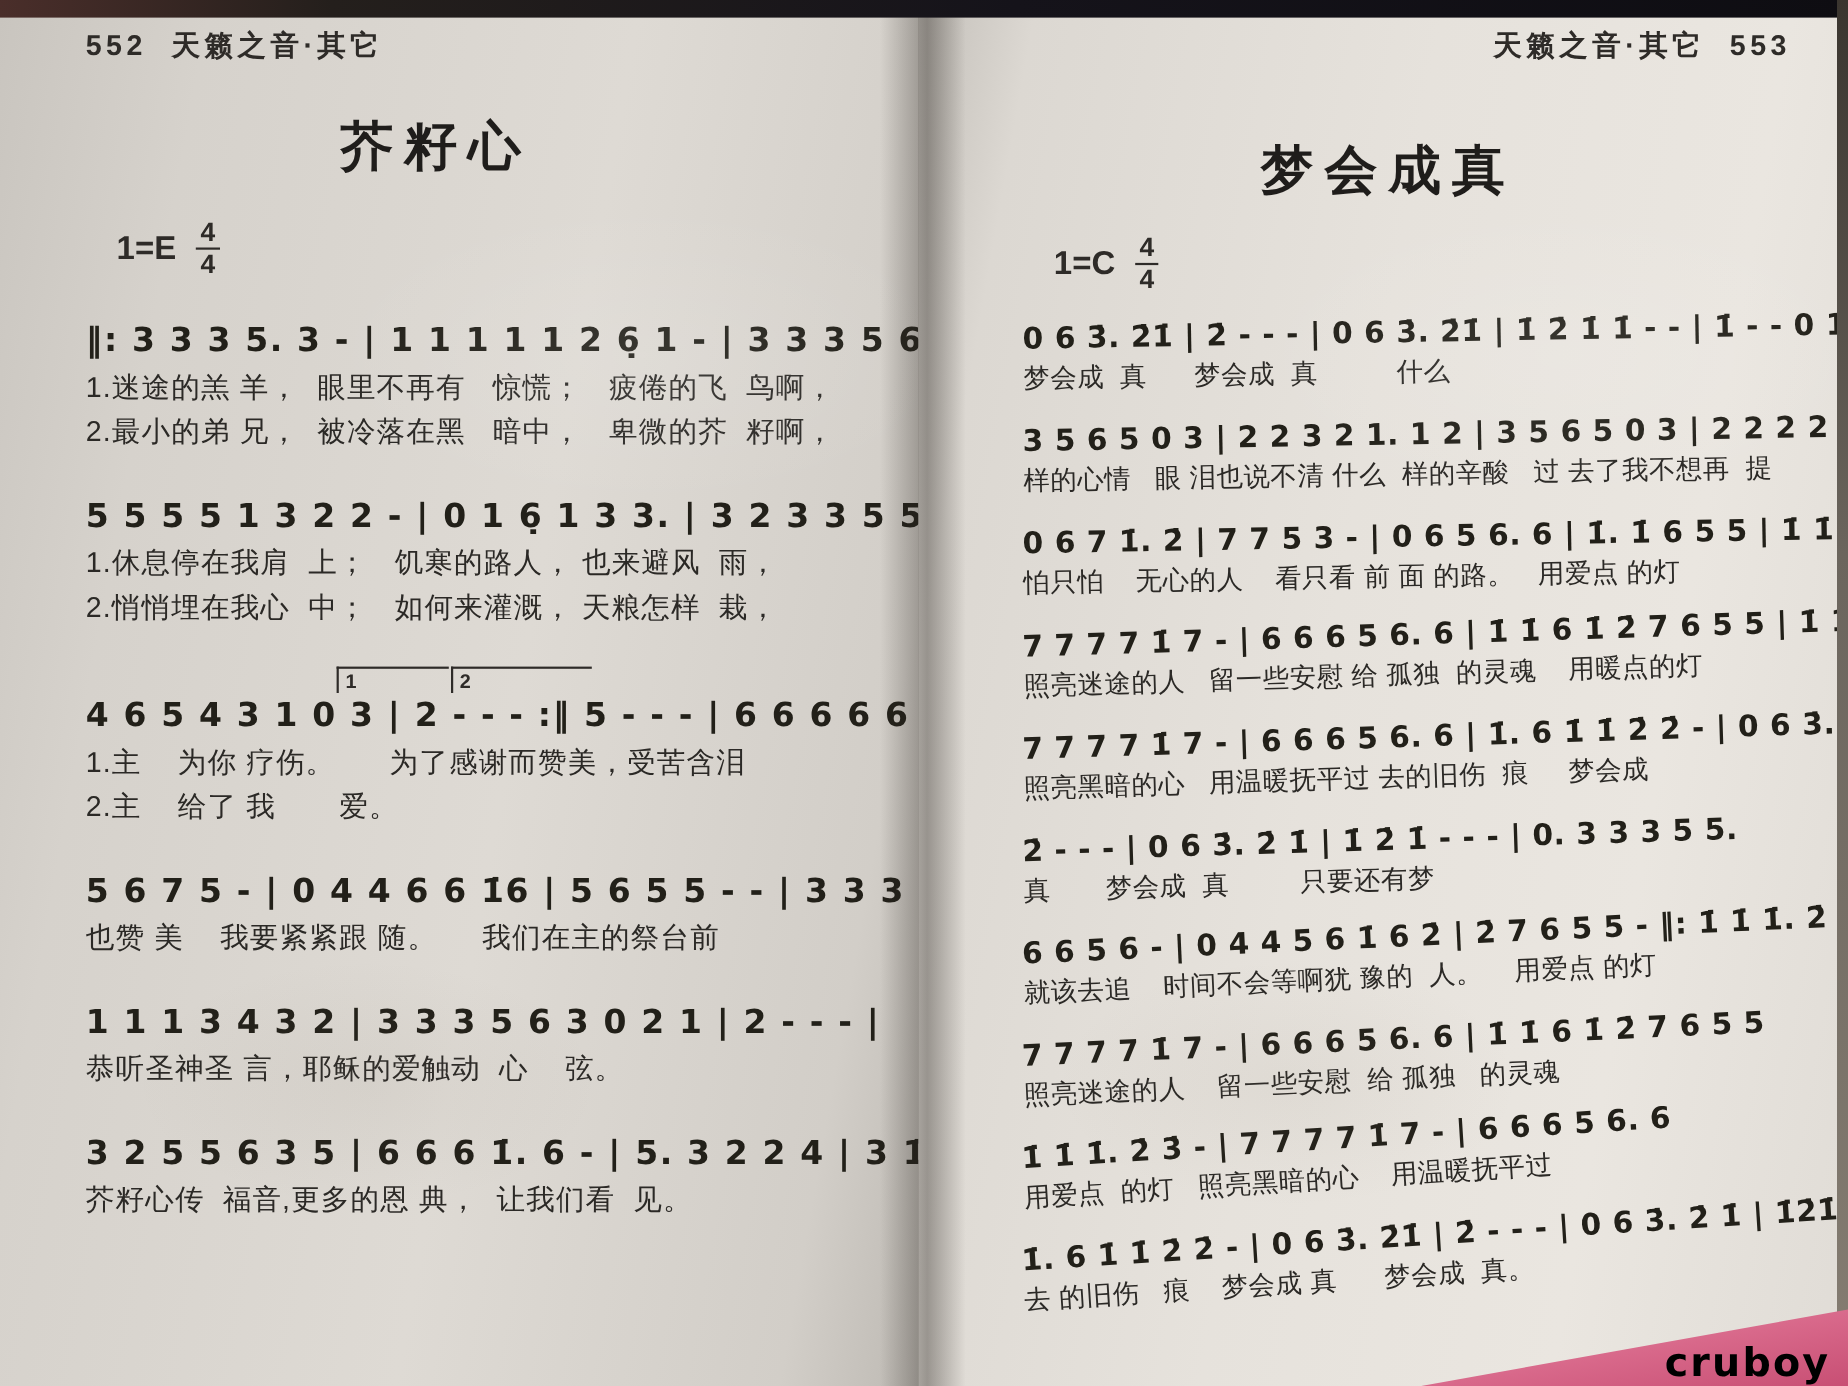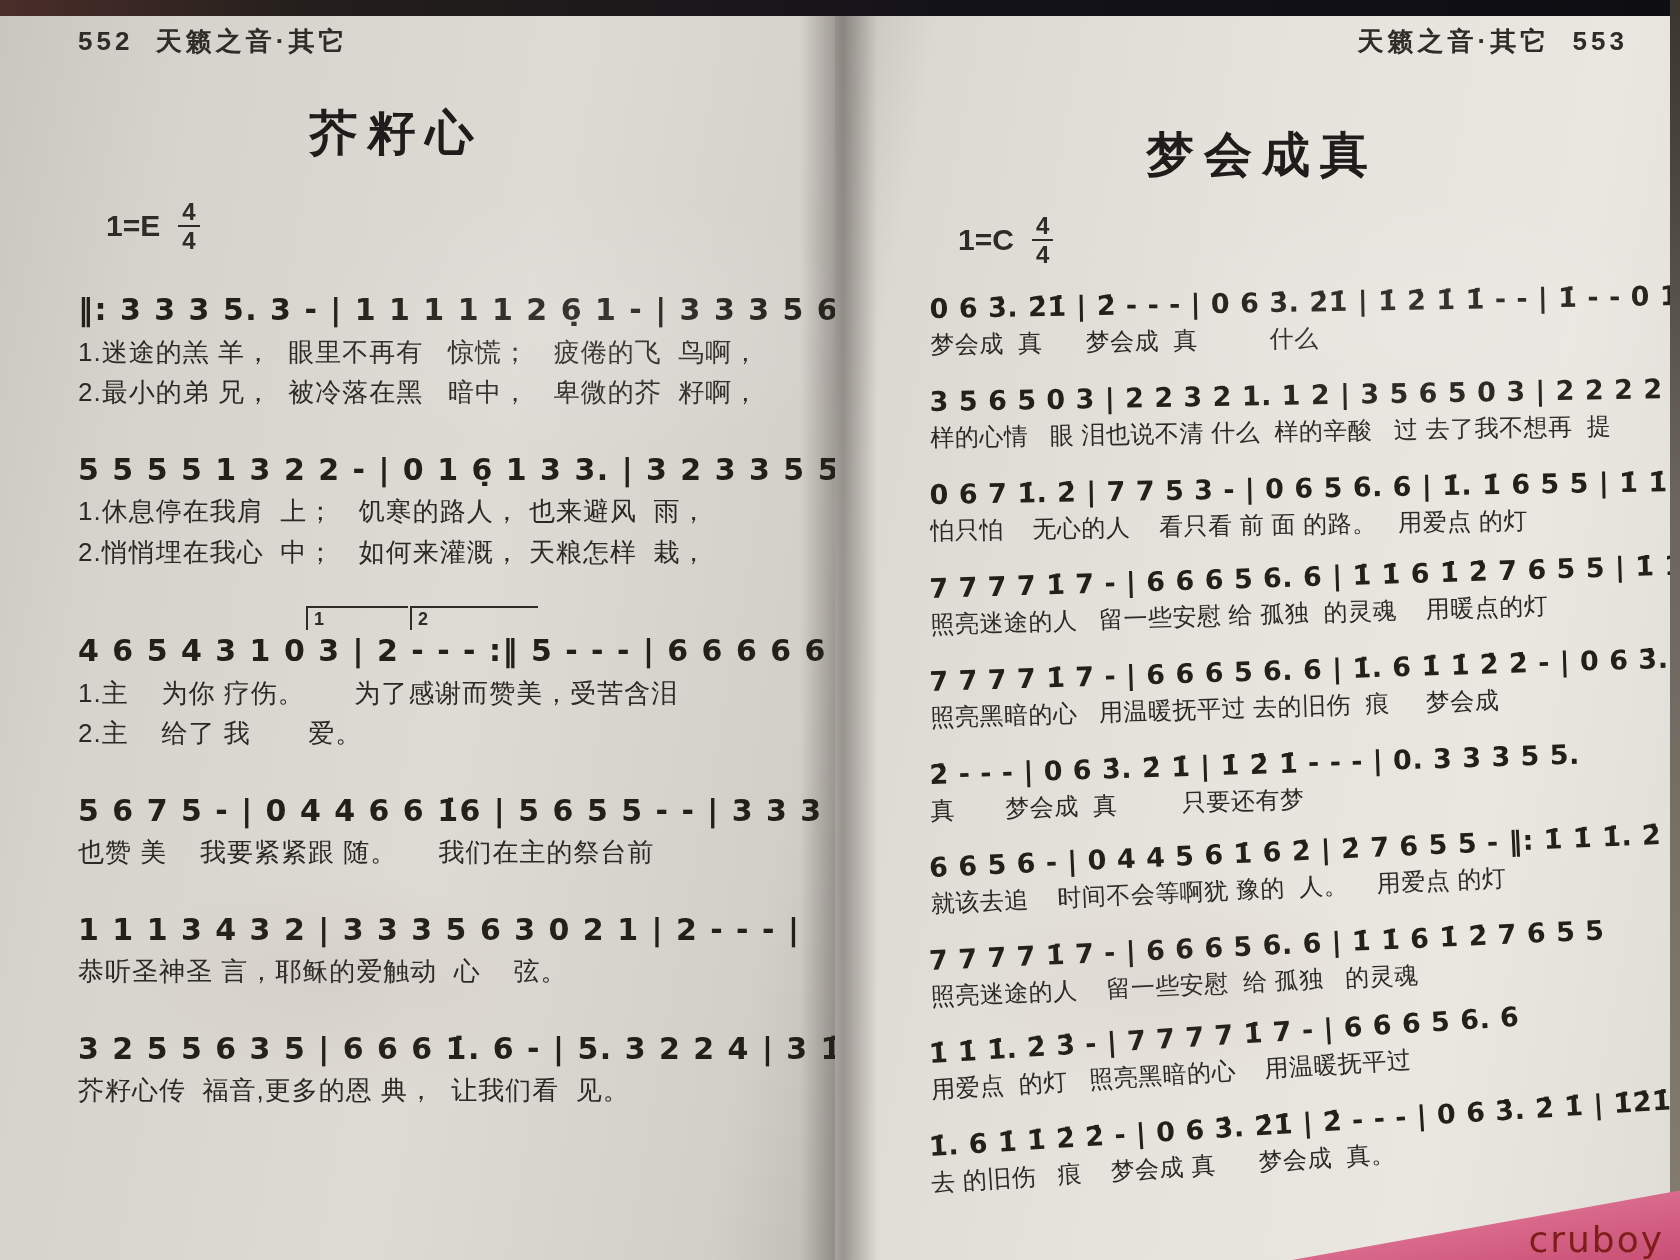--- a/index.html
+++ b/index.html
@@ -59,22 +59,22 @@
   
   .volta{position:absolute;top:-28px;height:24px;border-top:2.5px solid #2e2b28;border-left:2.5px solid #2e2b28;
     font-size:18px;font-weight:bold;padding-left:6px;box-sizing:border-box;line-height:1.3;}
   .volta.v1{left:228px;width:102px;}
   .volta.v2{left:332px;width:128px;}
   .sys-volta{margin-top:66px !important;}
   
   .pink-patch{position:absolute;left:1292px;top:1186px;width:388px;height:74px;
     clip-path:polygon(0% 100%,100% 6%,100% 100%);
     background:linear-gradient(170deg,#e391a8 0%,#d8688a 55%,#c84f74 100%);}
-  .watermark{position:absolute;right:16px;bottom:0px;font-size:36px;font-weight:normal;
-    color:#7f1d1d;letter-spacing:2px;font-family:"DejaVu Sans",sans-serif;}
+  .watermark{position:absolute;right:16px;bottom:0px;font-size:36px;font-weight:bold;
+    color:#000000;letter-spacing:2px;font-family:"DejaVu Sans",sans-serif;}
   
   .page::after{content:"";position:absolute;inset:0;pointer-events:none;
     background:
       radial-gradient(ellipse 300px 160px at 40% 78%,rgba(120,110,95,.07),rgba(0,0,0,0) 70%),
       radial-gradient(ellipse 420px 200px at 70% 25%,rgba(255,255,255,.10),rgba(0,0,0,0) 70%);}
 </style>
 </head>
 <body>
 
 <div class="photo">

